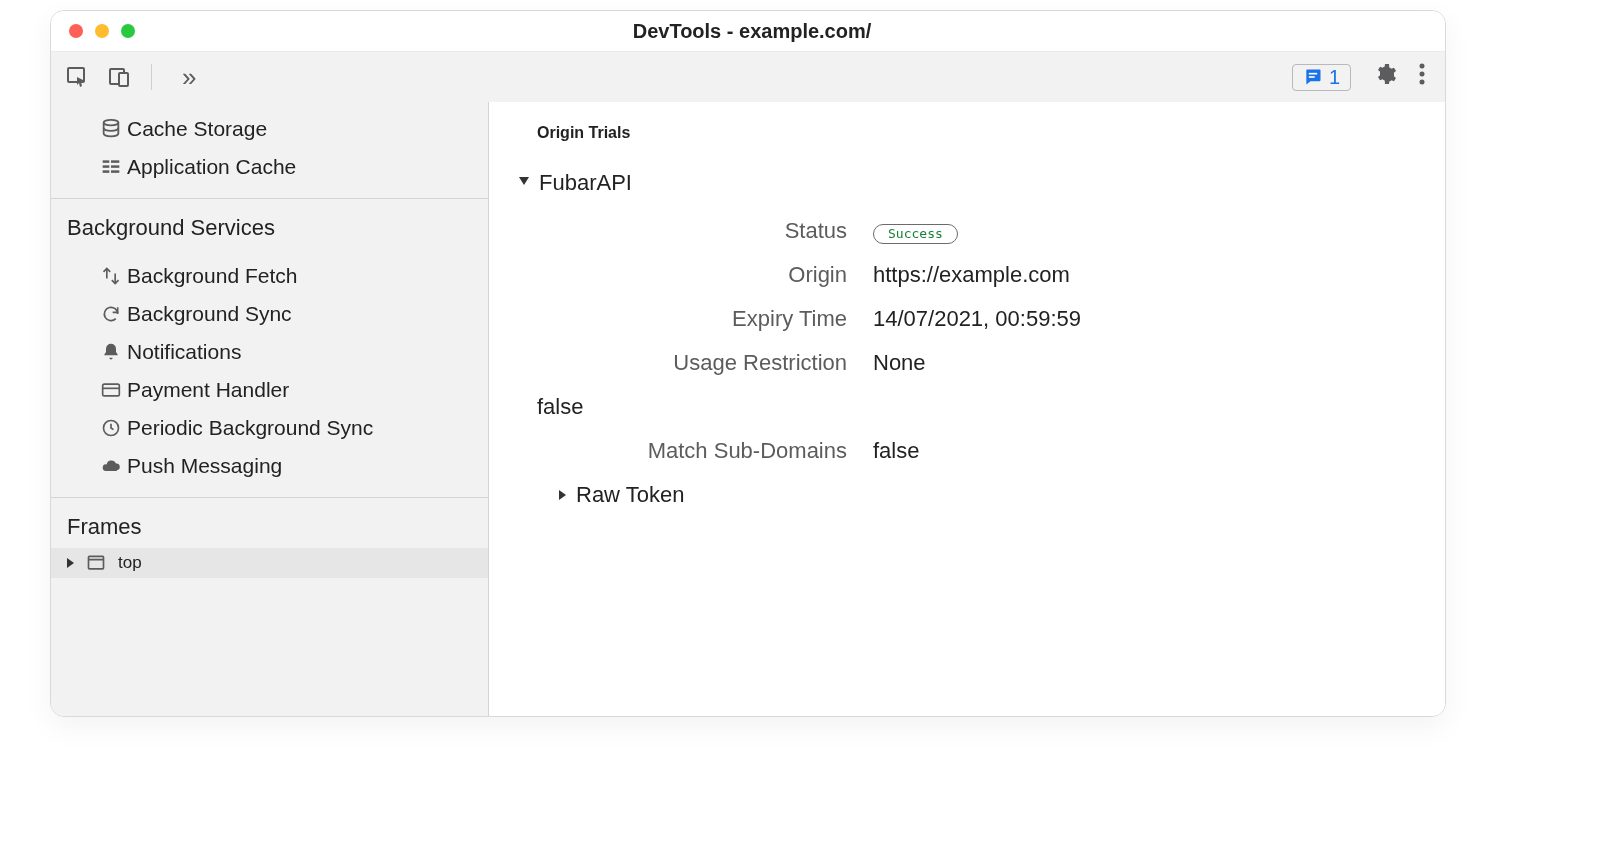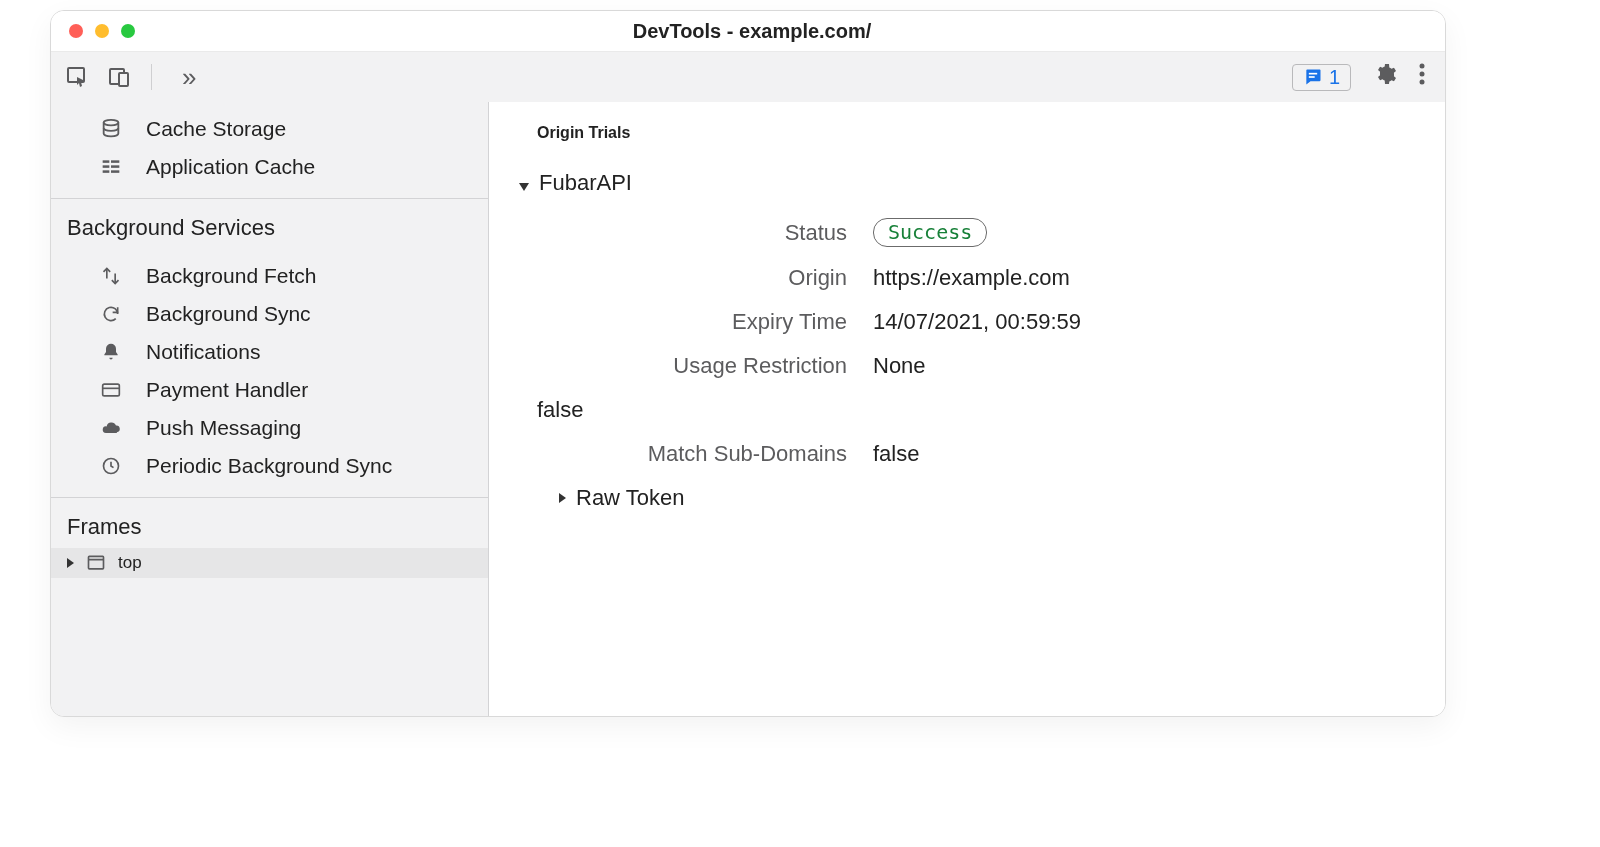--- a/index.html
+++ b/index.html
@@ -127,21 +127,21 @@
     font-size: 21px;
     color: #222;
   }
   .sb-section-sep {
     border-top: 1px solid #d3d3d5;
   }
   .sb-list { padding: 8px 0 12px 0; }
   .sb-item {
     display: flex; align-items: center;
     padding: 4px 0 4px 48px;
-    gap: 23px;
+    gap: 4px;
     line-height: 30px;
   }
   .sb-icon { width: 24px; display:flex; align-items:center; justify-content:center; color:#5c5c5e;}
   .sb-header {
     padding: 16px 0 8px 16px;
     font-size: 22px;
     color: #222;
   }
   .sb-frame-row {
     display:flex; align-items:center;
@@ -167,21 +167,21 @@
     padding: 22px 0 0 48px;
     font-size: 22px;
     color: #222;
   }
   .panel-title {
     font-weight: 700;
     font-size: 16px;
     margin-bottom: 28px;
   }
   .trial-name {
-    display:flex; align-items:flex-end; gap:10px;
+    display:flex; align-items:center; gap:10px;
     margin-left: -18px;
     margin-bottom: 22px;
   }
   .kv-row {
     display:flex;
     align-items:center;
     margin: 12px 0 18px 0;
   }
   .kv-key {
     width: 310px;
@@ -190,23 +190,24 @@
     padding-right: 26px;
   }
   .kv-val {
     color: #222;
   }
   .badge-success {
     display:inline-block;
     border:1.5px solid #6b6b6b;
     color: #178038;
     font-family: ui-monospace, Menlo, monospace;
-    font-size: 20px;
+    font-size: 13px;
     padding: 1px 14px 2px 14px;
     border-radius: 14px;
+    margin-top: 6px;
   }
   .raw-token {
     display:flex; align-items:center; gap:10px;
     margin-top: 10px;
     margin-left: 22px;
   }
 </style>
 </head>
 <body>
 
@@ -327,34 +328,34 @@
           <span class="sb-icon">
             <svg width="22" height="20" viewBox="0 0 24 24" fill="none" stroke="#5c5c5e" stroke-width="2">
                 <rect x="2" y="5" width="20" height="14" rx="2"></rect>
                 <line x1="2" y1="10" x2="22" y2="10"></line>
               </svg>
           </span>
           <span>Payment Handler</span>
         </div>
         <div class="sb-item">
           <span class="sb-icon">
-            <svg width="22" height="20" viewBox="0 0 24 24" fill="#5c5c5e">
-                <path d="M19 18H6a4 4 0 1 1 .7-7.95A6 6 0 0 1 18 9a4 4 0 0 1 1 8z"></path>
-              </svg>
-          </span>
-          <span>Push Messaging</span>
-        </div>
-        <div class="sb-item">
-          <span class="sb-icon">
             <svg width="20" height="20" viewBox="0 0 24 24" fill="none" stroke="#5c5c5e" stroke-width="2">
                 <circle cx="12" cy="12" r="9"></circle>
                 <path d="M12 7v5l3 2"></path>
               </svg>
           </span>
           <span>Periodic Background Sync</span>
+        </div>
+        <div class="sb-item">
+          <span class="sb-icon">
+            <svg width="22" height="20" viewBox="0 0 24 24" fill="#5c5c5e">
+                <path d="M19 18H6a4 4 0 1 1 .7-7.95A6 6 0 0 1 18 9a4 4 0 0 1 1 8z"></path>
+              </svg>
+          </span>
+          <span>Push Messaging</span>
         </div>
       </div>
 
       <div class="sb-section-sep"></div>
 
       <div class="sb-header">Frames</div>
       <div class="sb-frame-row">
         <span class="tri"></span>
         <span class="sb-icon">
           <svg width="22" height="20" viewBox="0 0 24 24" fill="none" stroke="#5c5c5e" stroke-width="2">

